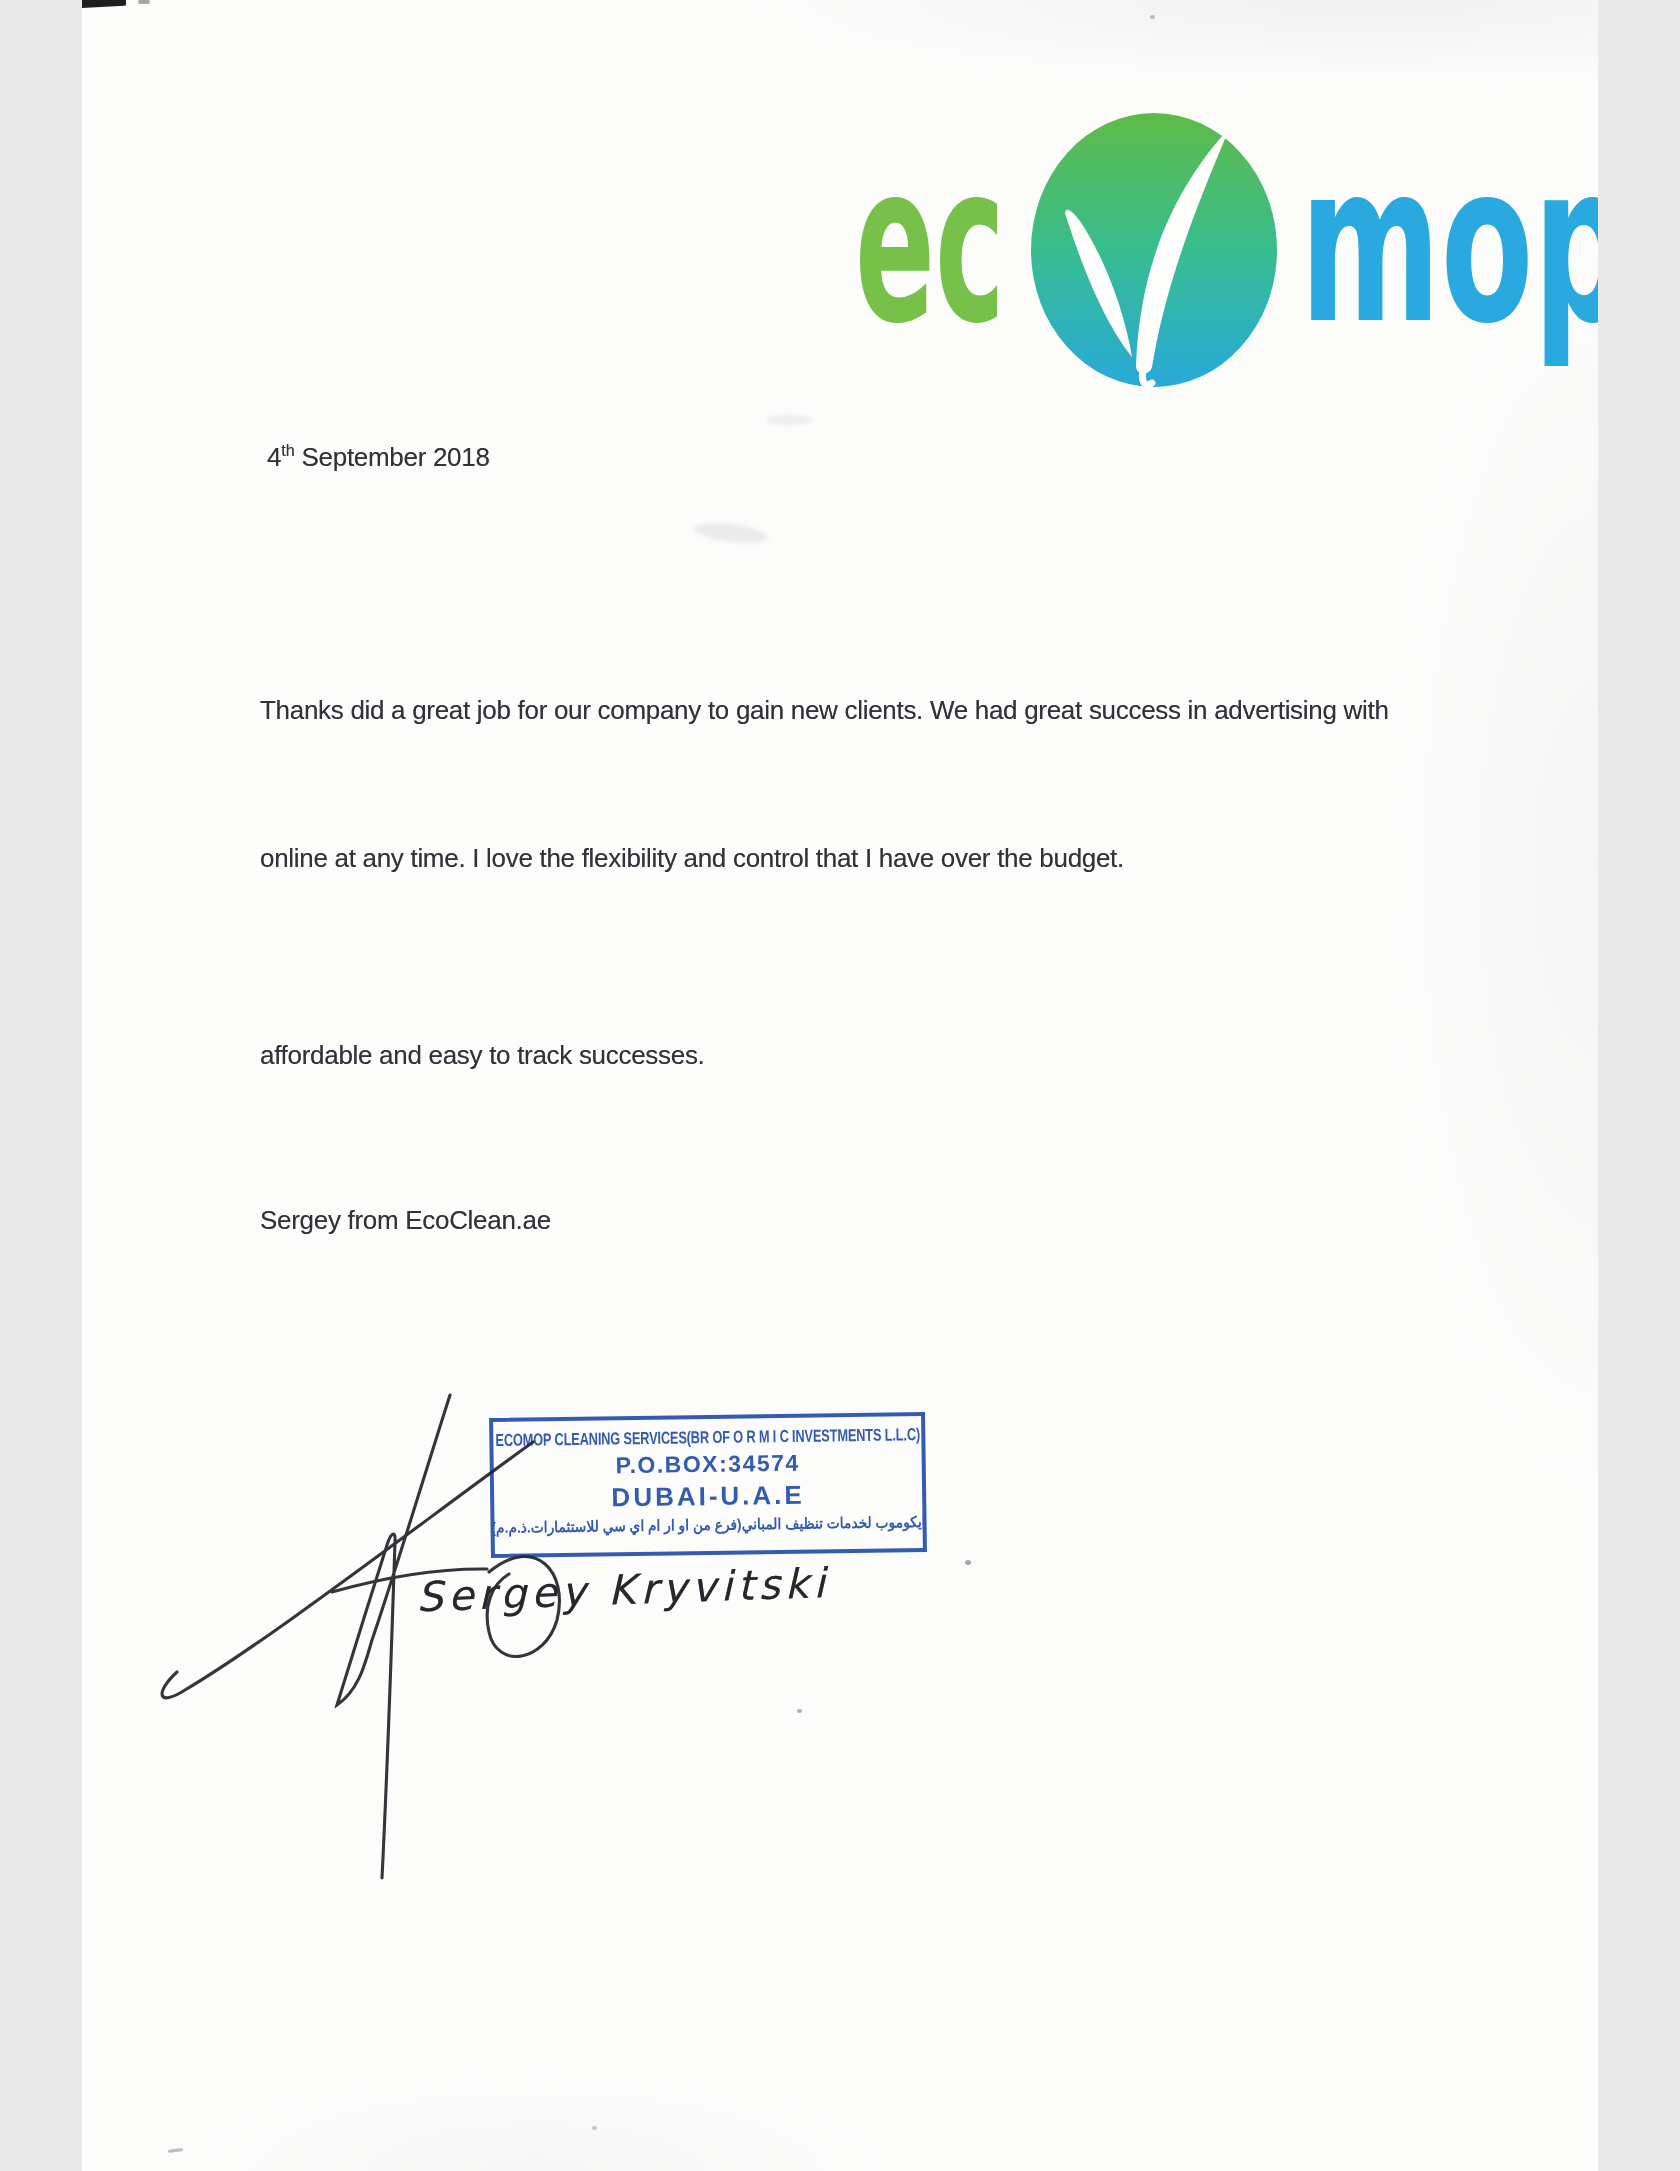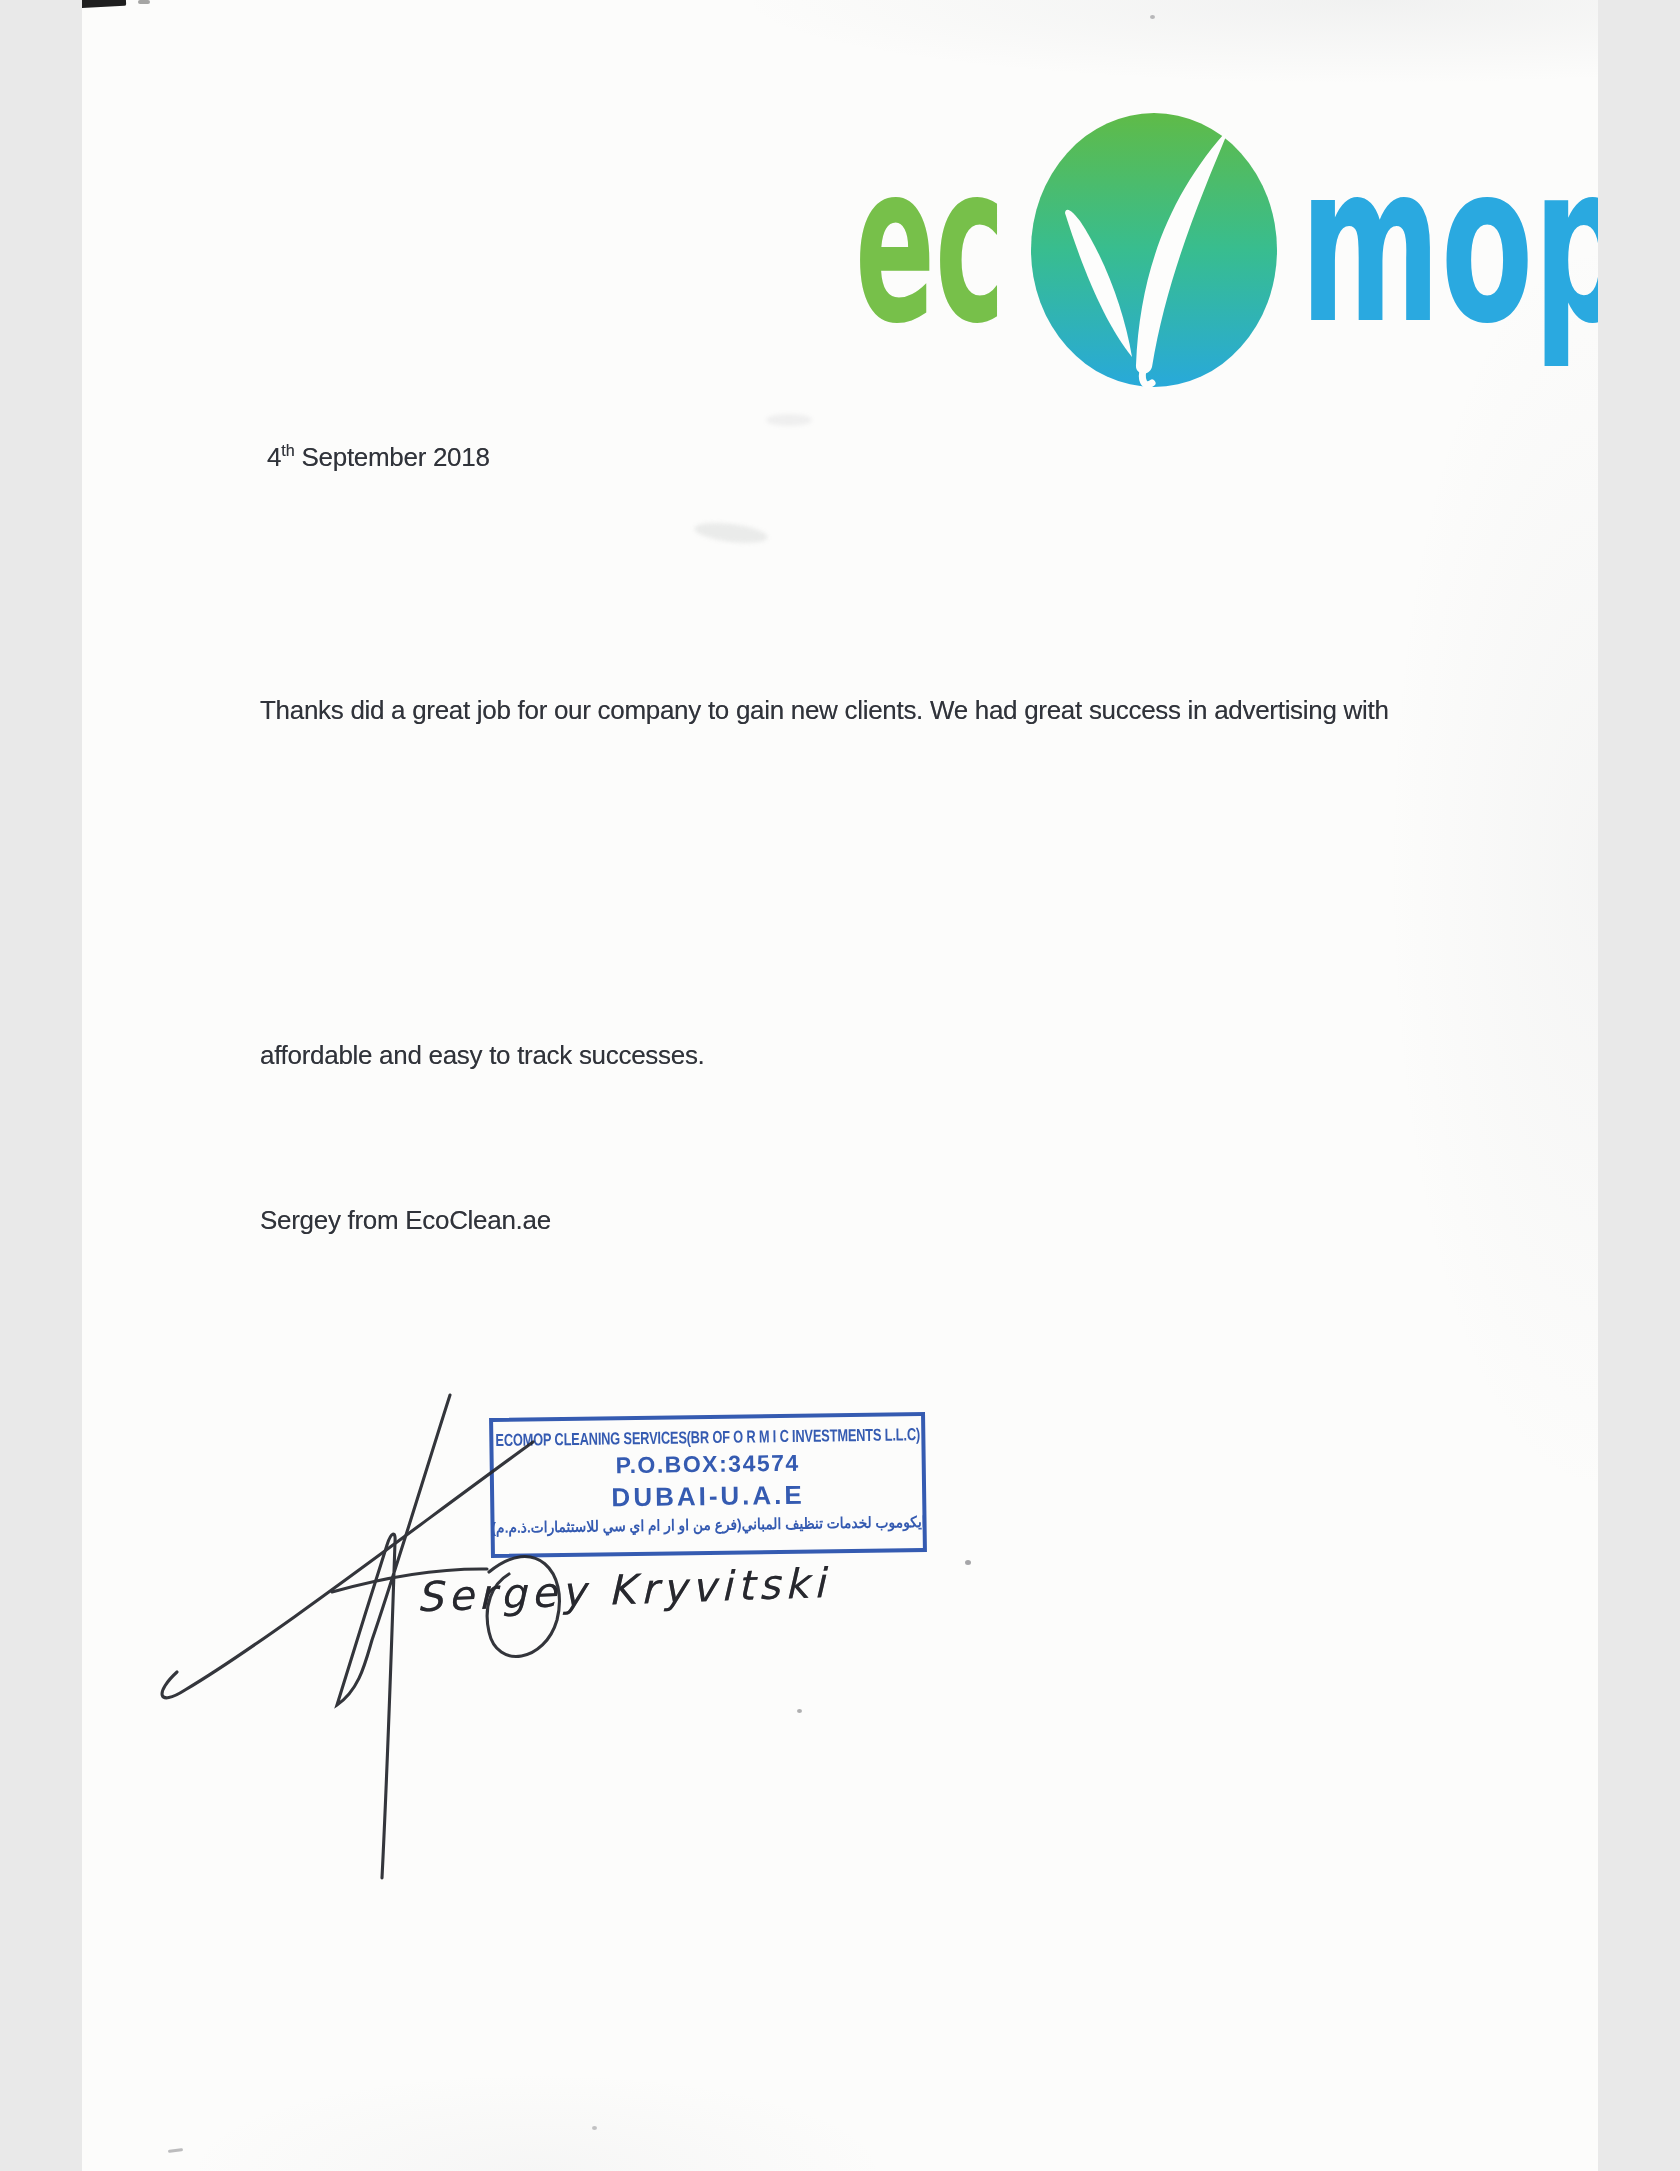--- a/index.html
+++ b/index.html
@@ -103,20 +103,21 @@
                C 222 108, 214 100, 213 108 Z" fill="#fdfdfc"></path>
 
       <path d="M 292 262 C 288 274, 292 284, 300 278" fill="none" stroke="#fdfdfc" stroke-width="7" stroke-linecap="round"></path>
     </g>
     <text x="448" y="215" font-size="220" textLength="330" lengthAdjust="spacingAndGlyphs" fill="#2aa9e0">mop</text>
   </svg>
 
   <div class="tline date-line" style="top:441px"><span>4</span><sup>th</sup><span> September 2018</span></div>
 
   <div class="tline" style="top:695px">Thanks did a great job for our company to gain new clients. We had great success in advertising with</div>
+  <div class="tline" style="top:843px">online at any time.  I love the flexibility and control that I have over the budget.</div>
 
   <div class="tline" style="top:1040px">affordable and easy to track successes.</div>
 
   <div class="tline" style="top:1205px">Sergey from EcoClean.ae</div>
 
   <div class="stamp" style="color: rgb(43, 83, 174); border-color: rgb(43, 83, 174);">
     <div class="stamp-l1">ECOMOP CLEANING SERVICES(BR OF O R M I C INVESTMENTS L.L.C)</div>
     <div class="stamp-l2">P.O.BOX:34574</div>
     <div class="stamp-l3">DUBAI-U.A.E</div>
     <div class="stamp-l4">ايكوموب لخدمات تنظيف المباني(فرع من او ار ام اي سي للاستثمارات.ذ.م.م)</div>

